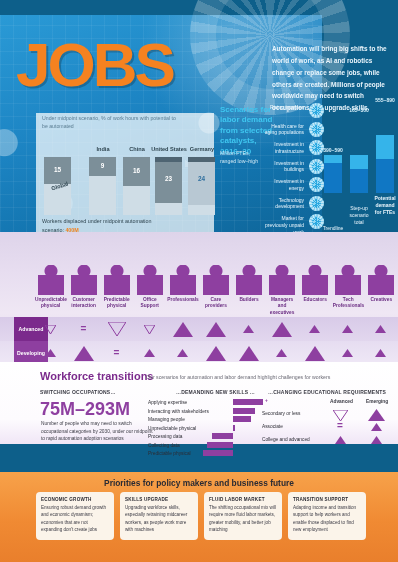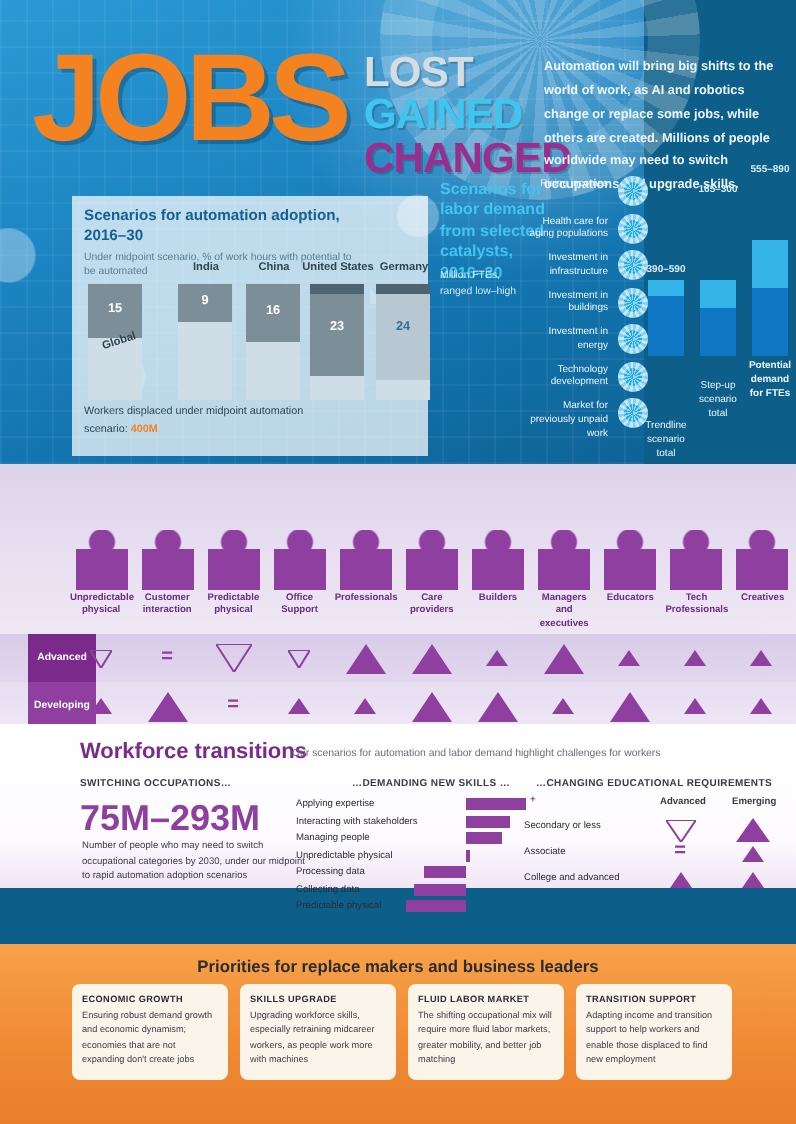--- a/index.html
+++ b/index.html
@@ -6,21 +6,21 @@
   body {
     width:398px; height:562px;
     font-family:"Liberation Sans", sans-serif;
     background:#0d5f8a; overflow:hidden;
     position:relative;
   }
   .page { position:relative; width:398px; height:562px; overflow:hidden; }
 
   
   .hero {
-    position:absolute; left:0; top:0; width:322px; height:232px;
+    position:absolute; left:0; top:15px; width:322px; height:232px;
     background:
       radial-gradient(circle at 78% 12%, rgba(255,255,255,.22) 0 8%, rgba(255,255,255,0) 34%),
       linear-gradient(160deg,#2a9ad6 0%,#1d85c4 38%,#1273ad 70%,#0e6395 100%);
   }
   .hero:before{
     content:""; position:absolute; inset:0;
     background-image:
       repeating-linear-gradient(0deg, rgba(255,255,255,.055) 0 1px, transparent 1px 13px),
       repeating-linear-gradient(90deg, rgba(255,255,255,.055) 0 1px, transparent 1px 13px);
   }
@@ -177,29 +177,23 @@
 <body>
 
 <div class="page">
 
   <div class="hero">
     <div class="bigGear"></div>
     <div class="robotArm"></div>
     <div class="robotArm2"></div>
 
     <div class="jobs">JOBS</div>
-    <div class="lgc">
-      <div class="w-lost">LOST</div>
-      <div class="w-gained">GAINED</div>
-      <div class="w-changed">CHANGED</div>
-    </div>
     <div class="heroCopy">Automation will bring big shifts to the world of work, as AI and robotics change or replace some jobs, while others are created. Millions of people worldwide may need to switch occupations and upgrade skills.</div>
 
     <div class="panelA">
-      <h3>Scenarios for automation adoption, 2016–30</h3>
       <div class="sub">Under midpoint scenario, % of work hours with potential to be automated</div>
 
       <div class="chartA">
 
         <div class="barGroup" style="left:2px;">
           <div class="barOuter">
             <div class="barFill" style="height:27px;"></div>
             <div class="barVal" style="top:9px;">15</div>
           </div>
         </div>
@@ -549,21 +543,21 @@
       <span class="eduCell" style="left:104px;top:-1px;">
         <svg width="11" height="8" viewBox="0 0 11 8">
             <polygon points="5.5,0 11,8 0,8" fill="#8e3fa0"></polygon>
           </svg>
       </span>
     </div>
 
   </div>
 
   <div class="prio">
-    <div class="prioTitle">Priorities for replace makers and business leaders</div>
+    <div class="prioTitle">Priorities for policy makers and business future</div>
     <div class="cards">
       <div class="card">
         <h4>ECONOMIC GROWTH</h4>
         <p>Ensuring robust demand growth and economic dynamism; economies that are not expanding don't create jobs</p>
       </div>
       <div class="card">
         <h4>SKILLS UPGRADE</h4>
         <p>Upgrading workforce skills, especially retraining midcareer workers, as people work more with machines</p>
       </div>
       <div class="card">

